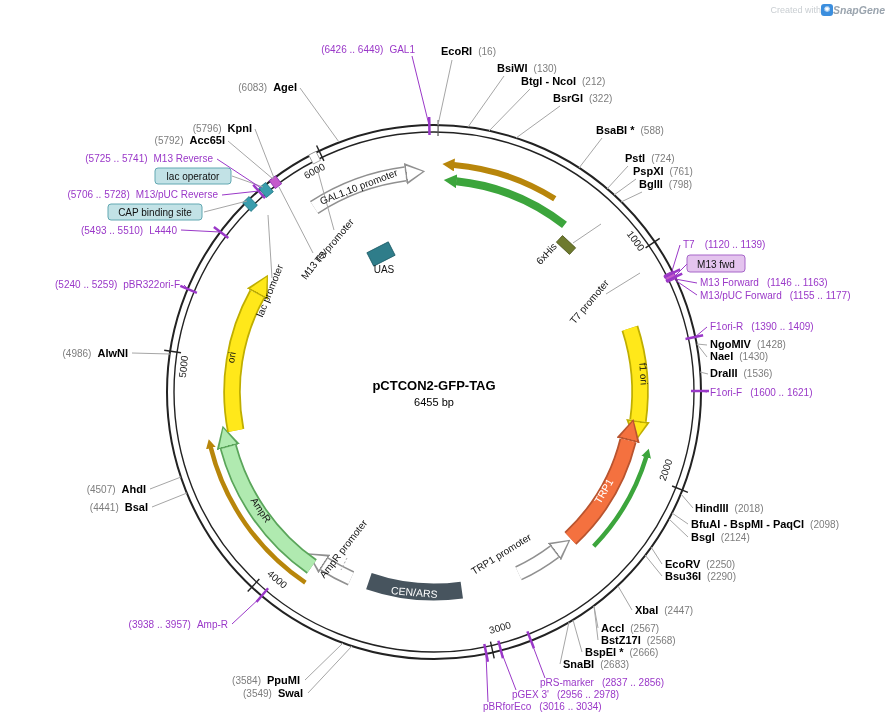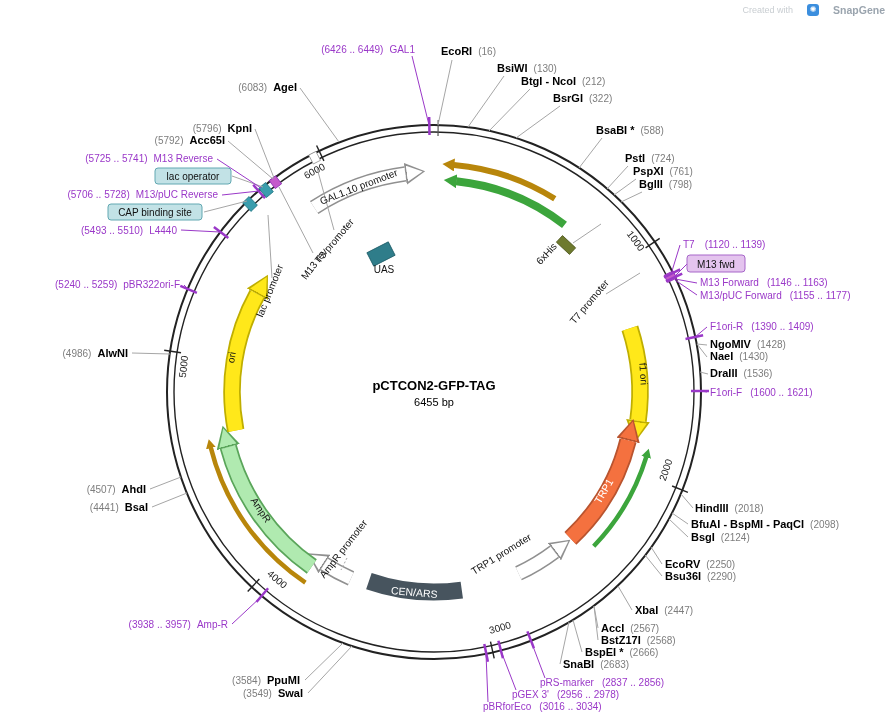--- a/index.html
+++ b/index.html
@@ -11,25 +11,25 @@
   .pr{font-size:10px;fill:#9A38C8;}
   .ft{font-size:10px;fill:#111;}
   .ftw{font-size:10.5px;fill:#fff;}
   .tn{font-size:10px;fill:#222;}
   .cl{stroke:#a6a6a6;stroke-width:1;fill:none;}
   .pl{stroke:#9A38C8;stroke-width:1;fill:none;}
   .ptick{stroke:#9A38C8;stroke-width:2.5;fill:none;}
   .btick{stroke:#222;stroke-width:1.4;fill:none;}
   .title{font-size:13px;font-weight:700;fill:#000;}
   .bp{font-size:11px;fill:#000;}
-  .watermark{position:absolute;top:4px;right:8px;display:flex;align-items:center;gap:14px;}
+  .watermark{position:absolute;top:4px;right:8px;display:flex;align-items:center;gap:0;}
   .wm-pre{font-size:9px;color:#c9ced2;}
   .wm-logo{width:12px;height:12px;border-radius:3px;background:#3b8ede;color:#fff;
            font-size:8px;line-height:12px;text-align:center;}
-  .wm-brand{font-size:10.5px;color:#9aa4ae;font-weight:600;}
+  .wm-brand{font-size:10.5px;color:#9aa4ae;font-weight:600;font-style:italic;}
 </style>
 </head>
 <body>
 
 <div class="canvas">
 
   <div class="watermark">
     <span class="wm-pre">Created with</span>
     <span class="wm-logo">✺</span>
     <span class="wm-brand">SnapGene</span>

